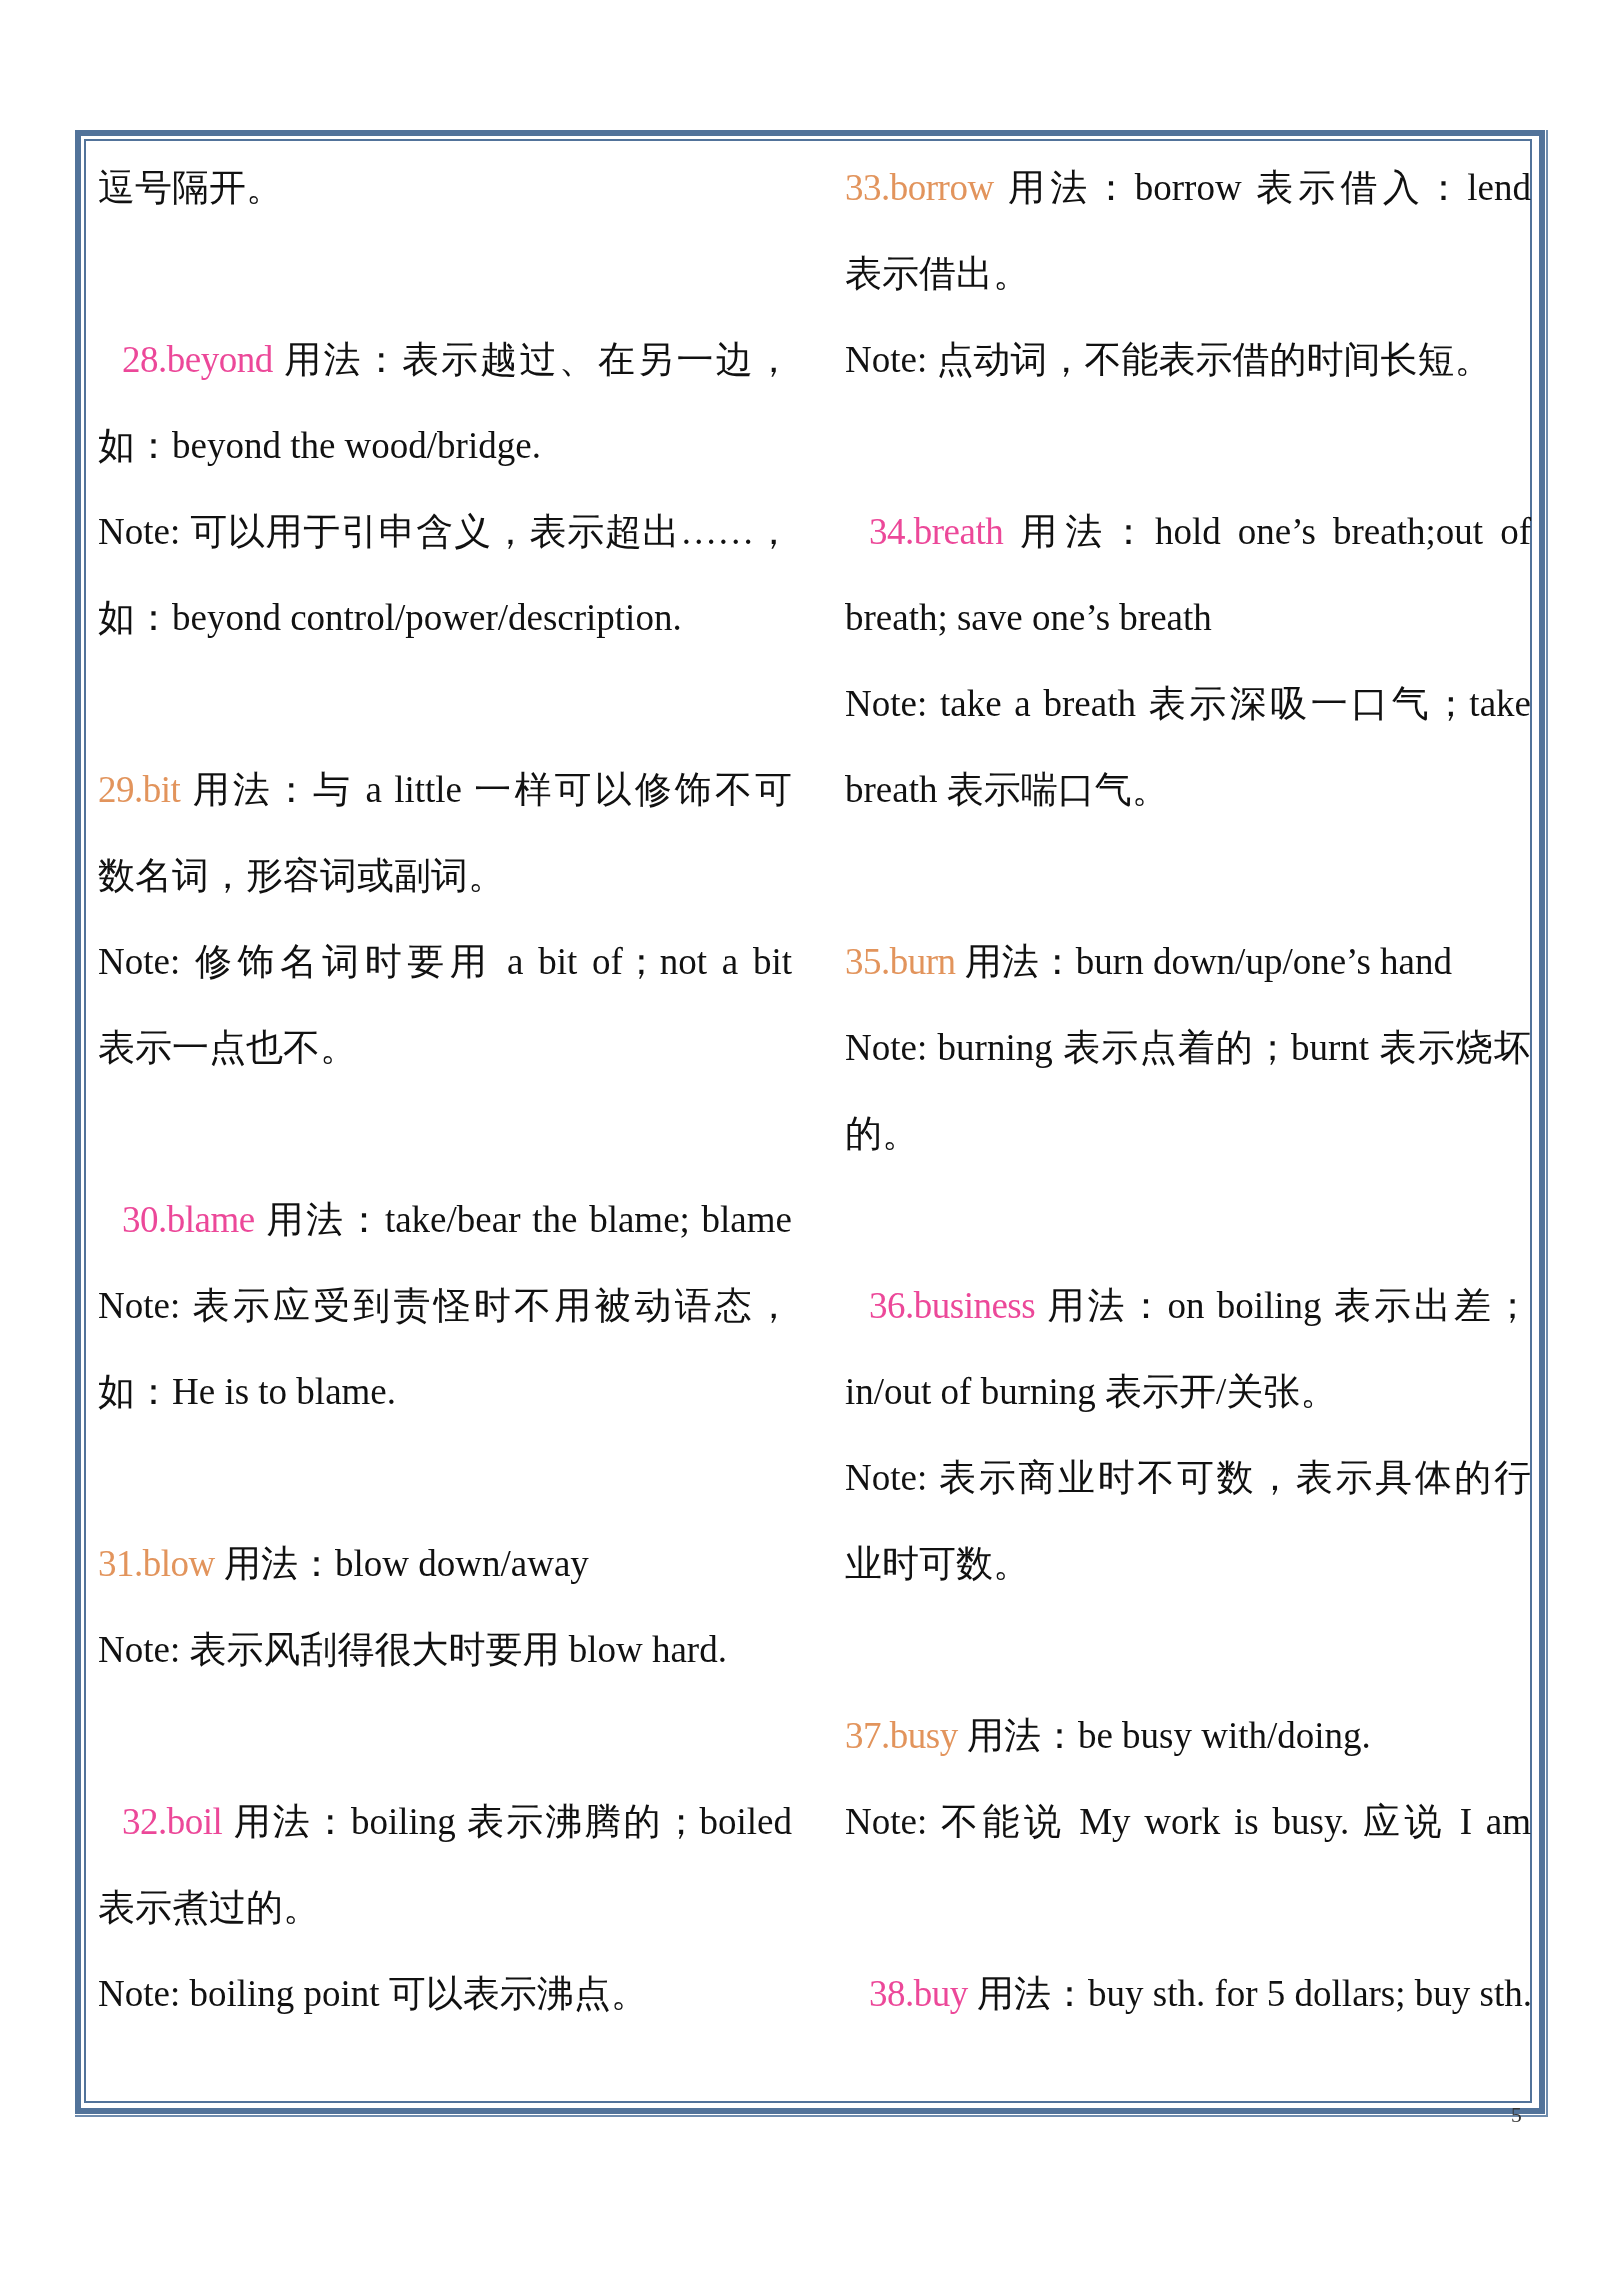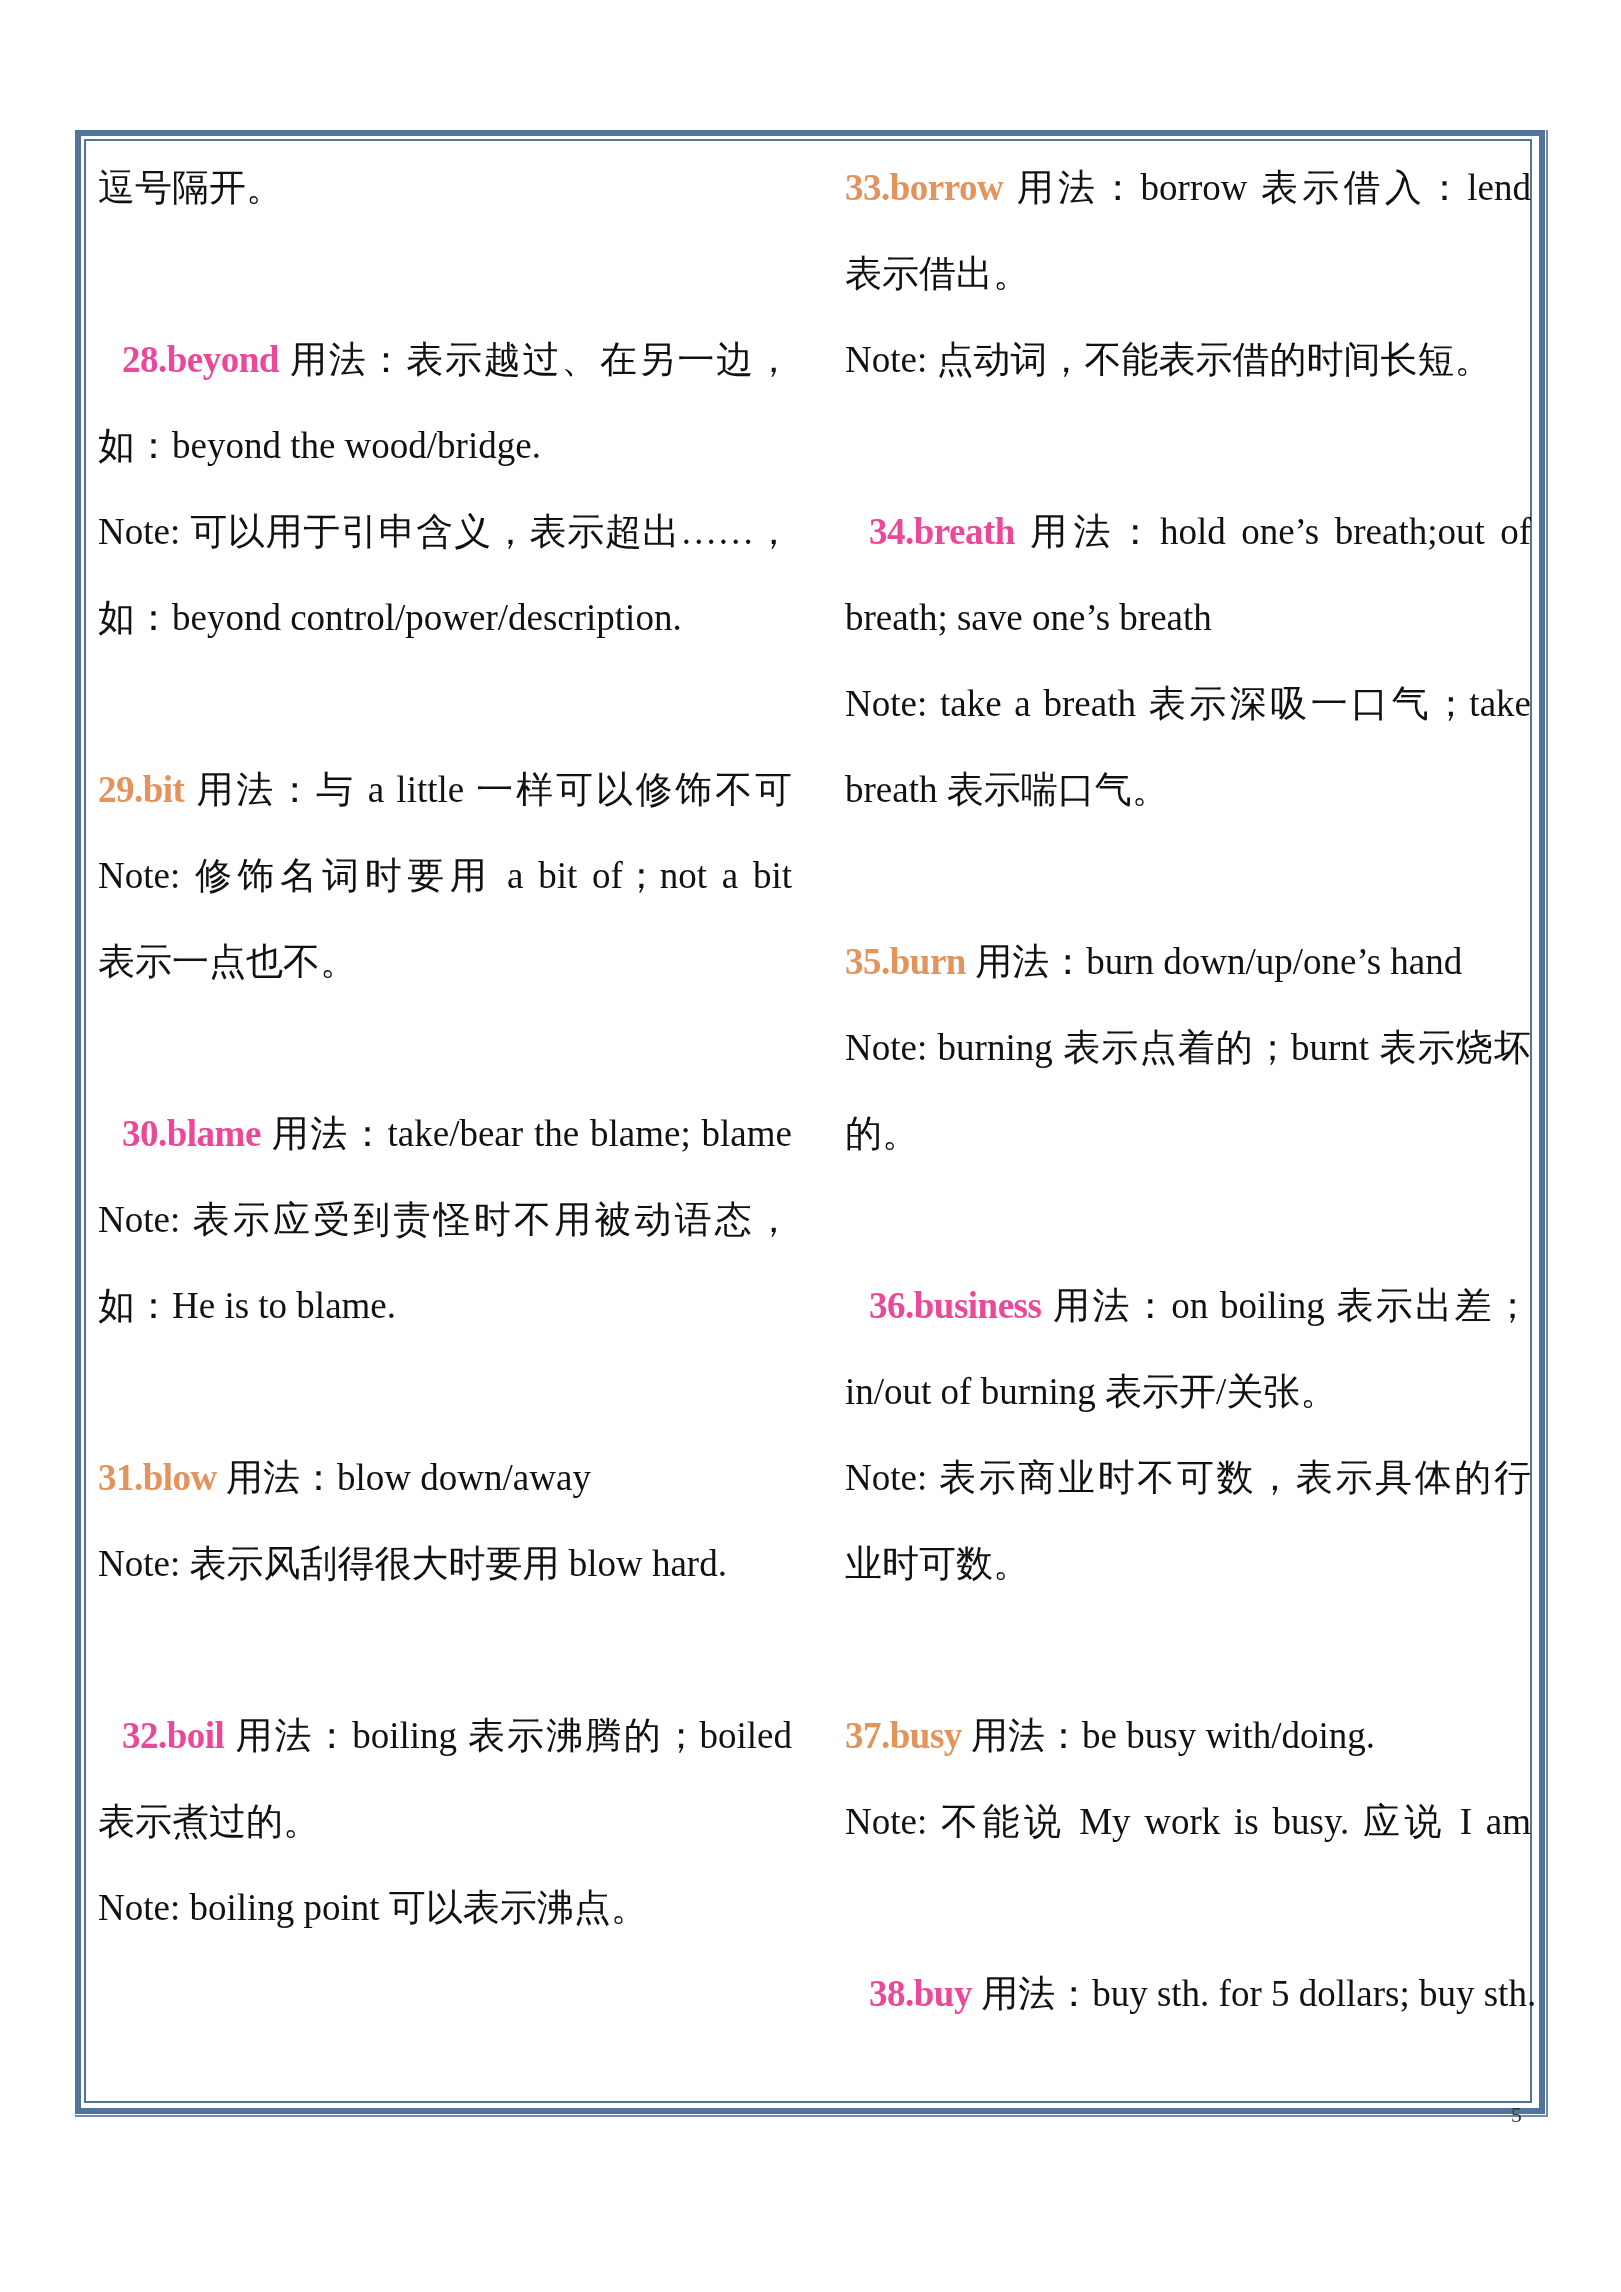--- a/index.html
+++ b/index.html
@@ -11,41 +11,42 @@
                    box-sizing: border-box; border: 2px solid #52739a; }
     .frame-outer-thin { position: absolute; left: 75px; top: 130px; width: 1473px; height: 1987px;
                    box-sizing: border-box; border-right: 2px solid #6f8cae; border-bottom: 2px solid #6f8cae; }
     .column { position: absolute; top: 145px; }
     .col-left { left: 98px; width: 694px; }
     .col-right { left: 845px; width: 686px; }
     .line { height: 86px; line-height: 86px; font-size: 37px; white-space: nowrap;
             text-align: justify; text-align-last: justify; overflow: visible; }
     .line.short { text-align-last: left; }
     .line.blank { }
-    .kw { letter-spacing: -0.5px; font-weight: bold; }
+    .kw { letter-spacing: -0.5px; }
     .kw.orange { color: #e2945c; }
     .kw.purple { color: #ec4899; margin-left: 24px; }
     .page-number { position: absolute; left: 1511px; top: 2103px; font-size: 21.6px; color: #333333; }
   </style>
 </head>
 <body>
 
 <div class="frame-outer-thin"></div>
 <div class="frame-outer"></div>
 <div class="frame-inner"></div>
 
 <div class="column col-left">
   <div class="line short"><span>逗号隔开。</span></div>
   <div class="line blank"></div>
   <div class="line"><span class="kw purple">28.beyond</span><span> 用法：表示越过、在另一边，</span></div>
   <div class="line short"><span>如：beyond the wood/bridge.</span></div>
   <div class="line"><span>Note: 可以用于引申含义，表示超出……，</span></div>
   <div class="line short"><span>如：beyond control/power/description.</span></div>
   <div class="line blank"></div>
   <div class="line"><span class="kw orange">29.bit</span><span> 用法：与 a little 一样可以修饰不可</span></div>
+  <div class="line short"><span>数名词，形容词或副词。</span></div>
   <div class="line"><span>Note: 修饰名词时要用 a bit of；not a bit</span></div>
   <div class="line short"><span>表示一点也不。</span></div>
   <div class="line blank"></div>
   <div class="line"><span class="kw purple">30.blame</span><span> 用法：take/bear the blame; blame</span></div>
   <div class="line"><span>Note: 表示应受到责怪时不用被动语态，</span></div>
   <div class="line short"><span>如：He is to blame.</span></div>
   <div class="line blank"></div>
   <div class="line short"><span class="kw orange">31.blow</span><span> 用法：blow down/away</span></div>
   <div class="line short"><span>Note: 表示风刮得很大时要用 blow hard.</span></div>
   <div class="line blank"></div>

